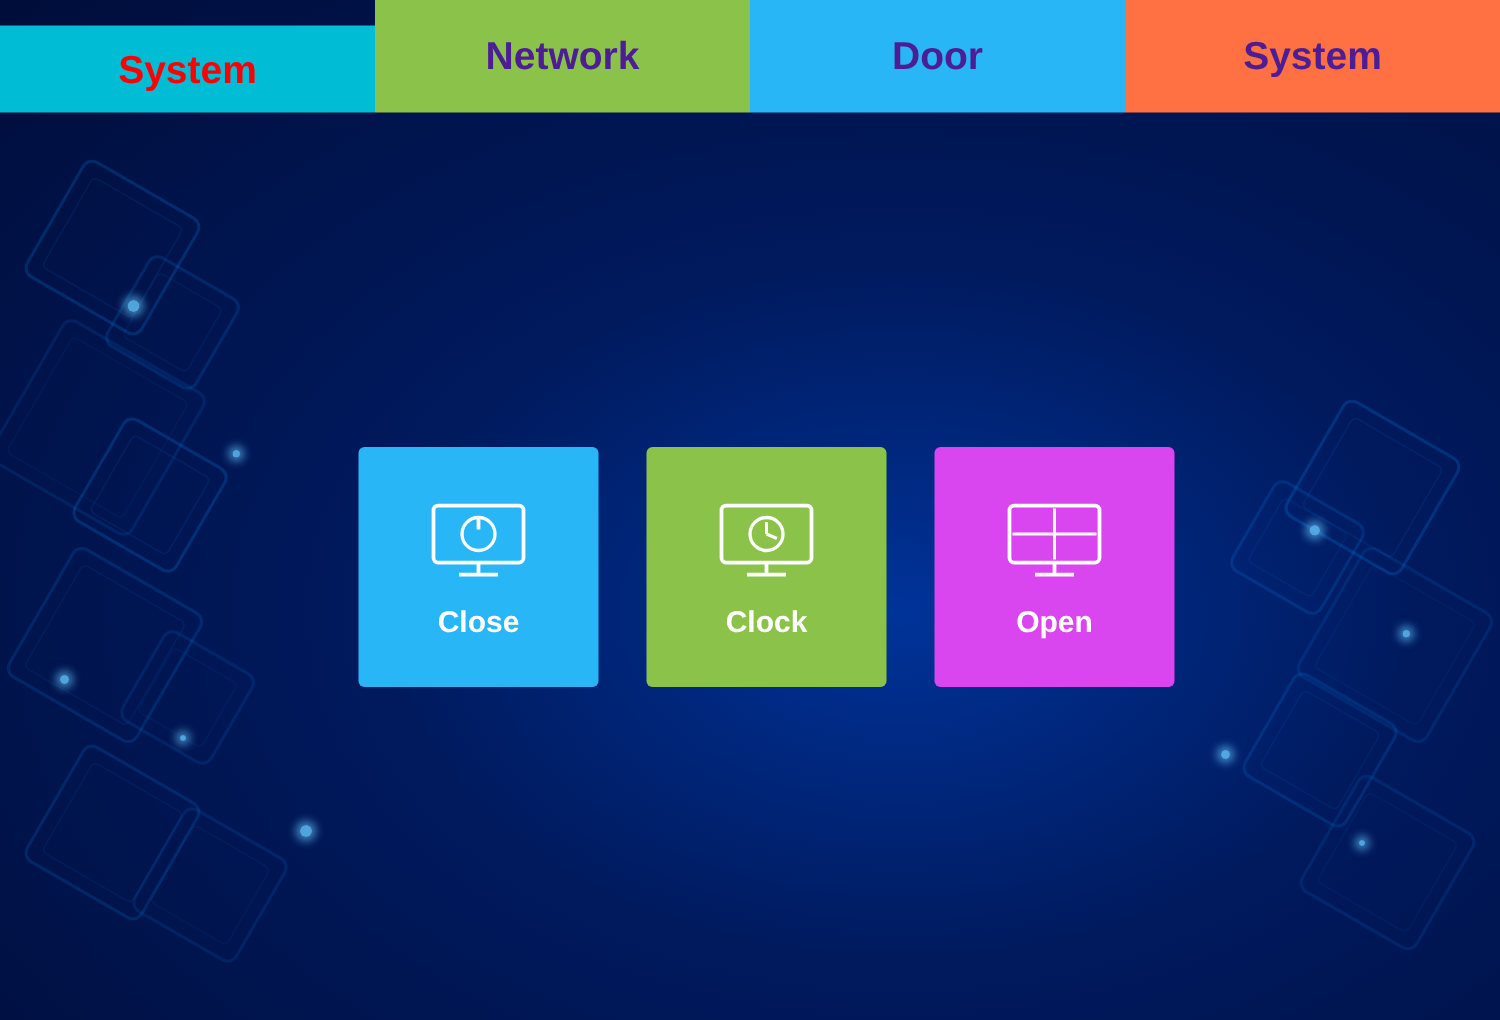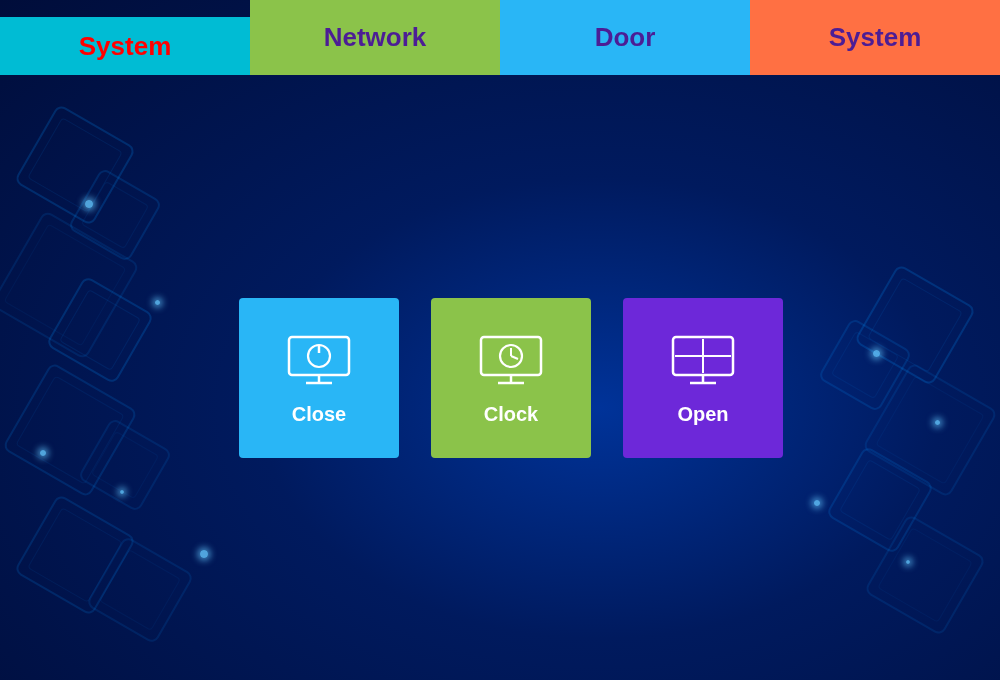--- a/index.html
+++ b/index.html
@@ -129,21 +129,21 @@
 
     .card.close-card {
       background: #29b6f6;
     }
 
     .card.clock-card {
       background: #8bc34a;
     }
 
     .card.open-card {
-      background: #6d28d9;
+      background: #d946ef;
     }
 
     .card-label {
       color: white;
       font-size: 20px;
       font-weight: bold;
     }
 
     
     .card-icon svg {

